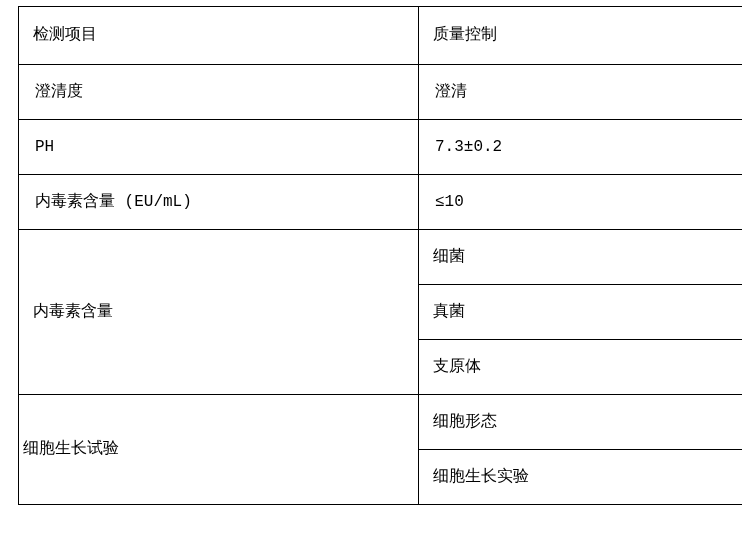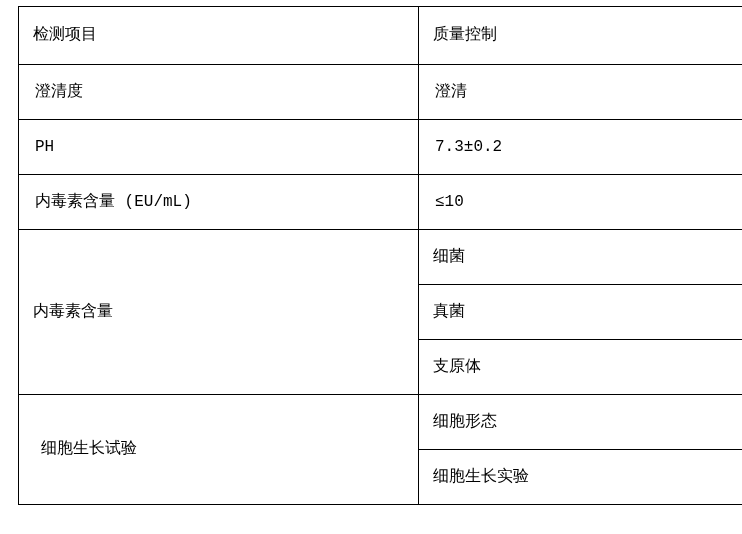--- a/index.html
+++ b/index.html
@@ -49,21 +49,21 @@
     padding-left: 14px;
   }
   .sub-label {
     padding-left: 42px;
   }
   .merge-cell {
     text-align: left;
     padding-left: 28px;
   }
   .merge-cell.narrow {
-    padding-left: 22px;
+    padding-left: 4px;
   }
 </style>
 </head>
 <body>
 
 <div class="sheet">
   <table class="qc-table">
     <tbody>
 
       <tr class="r-tall">

